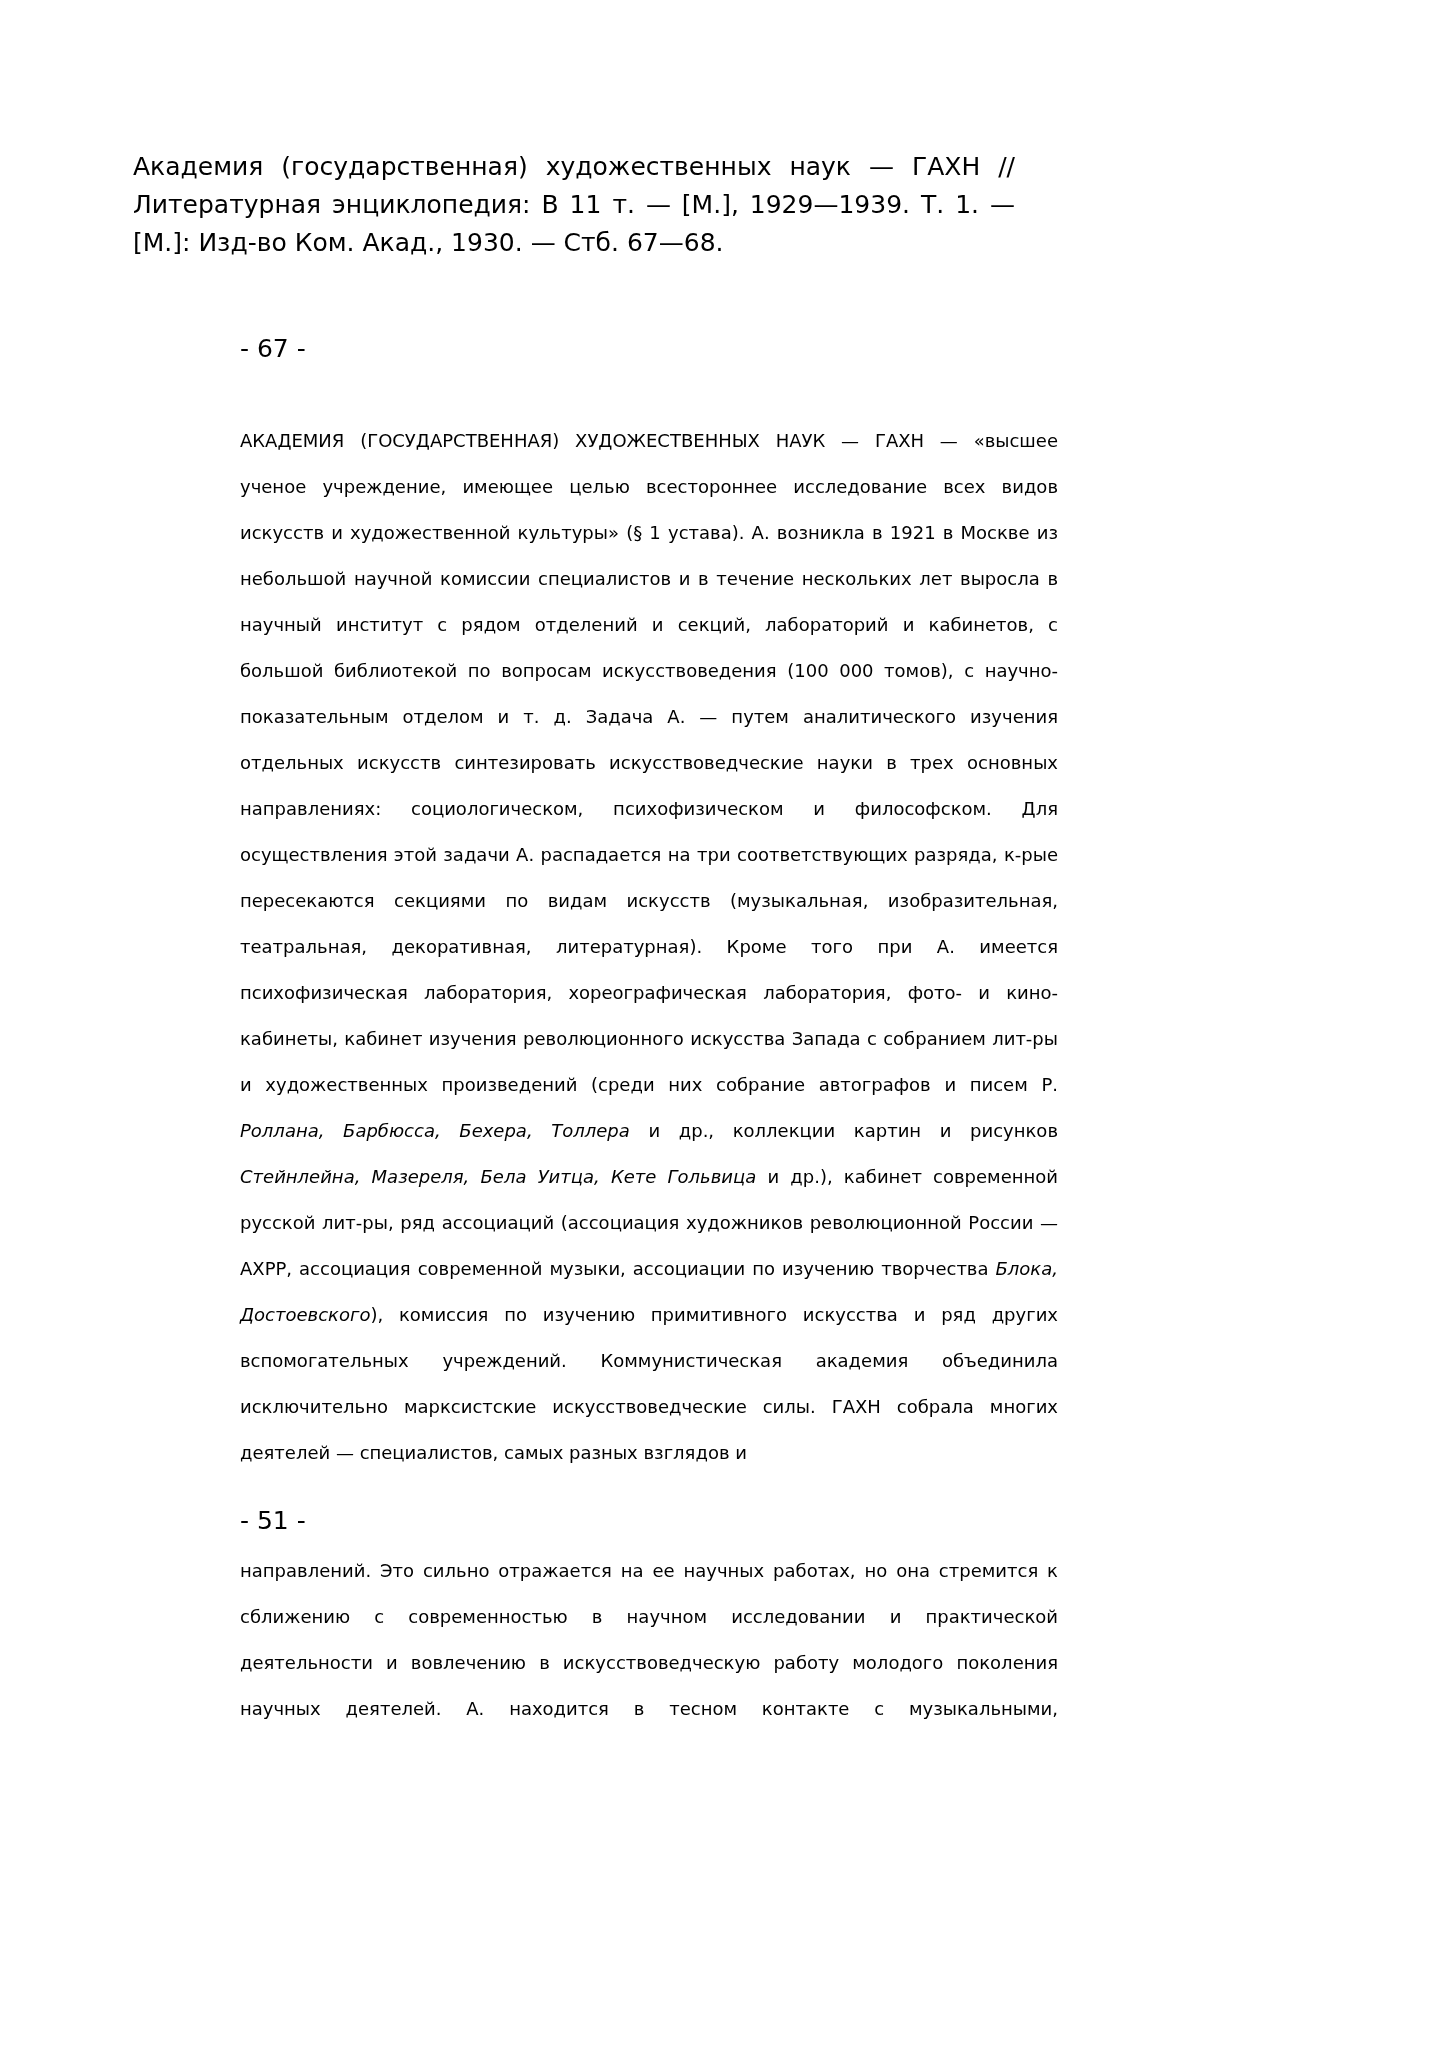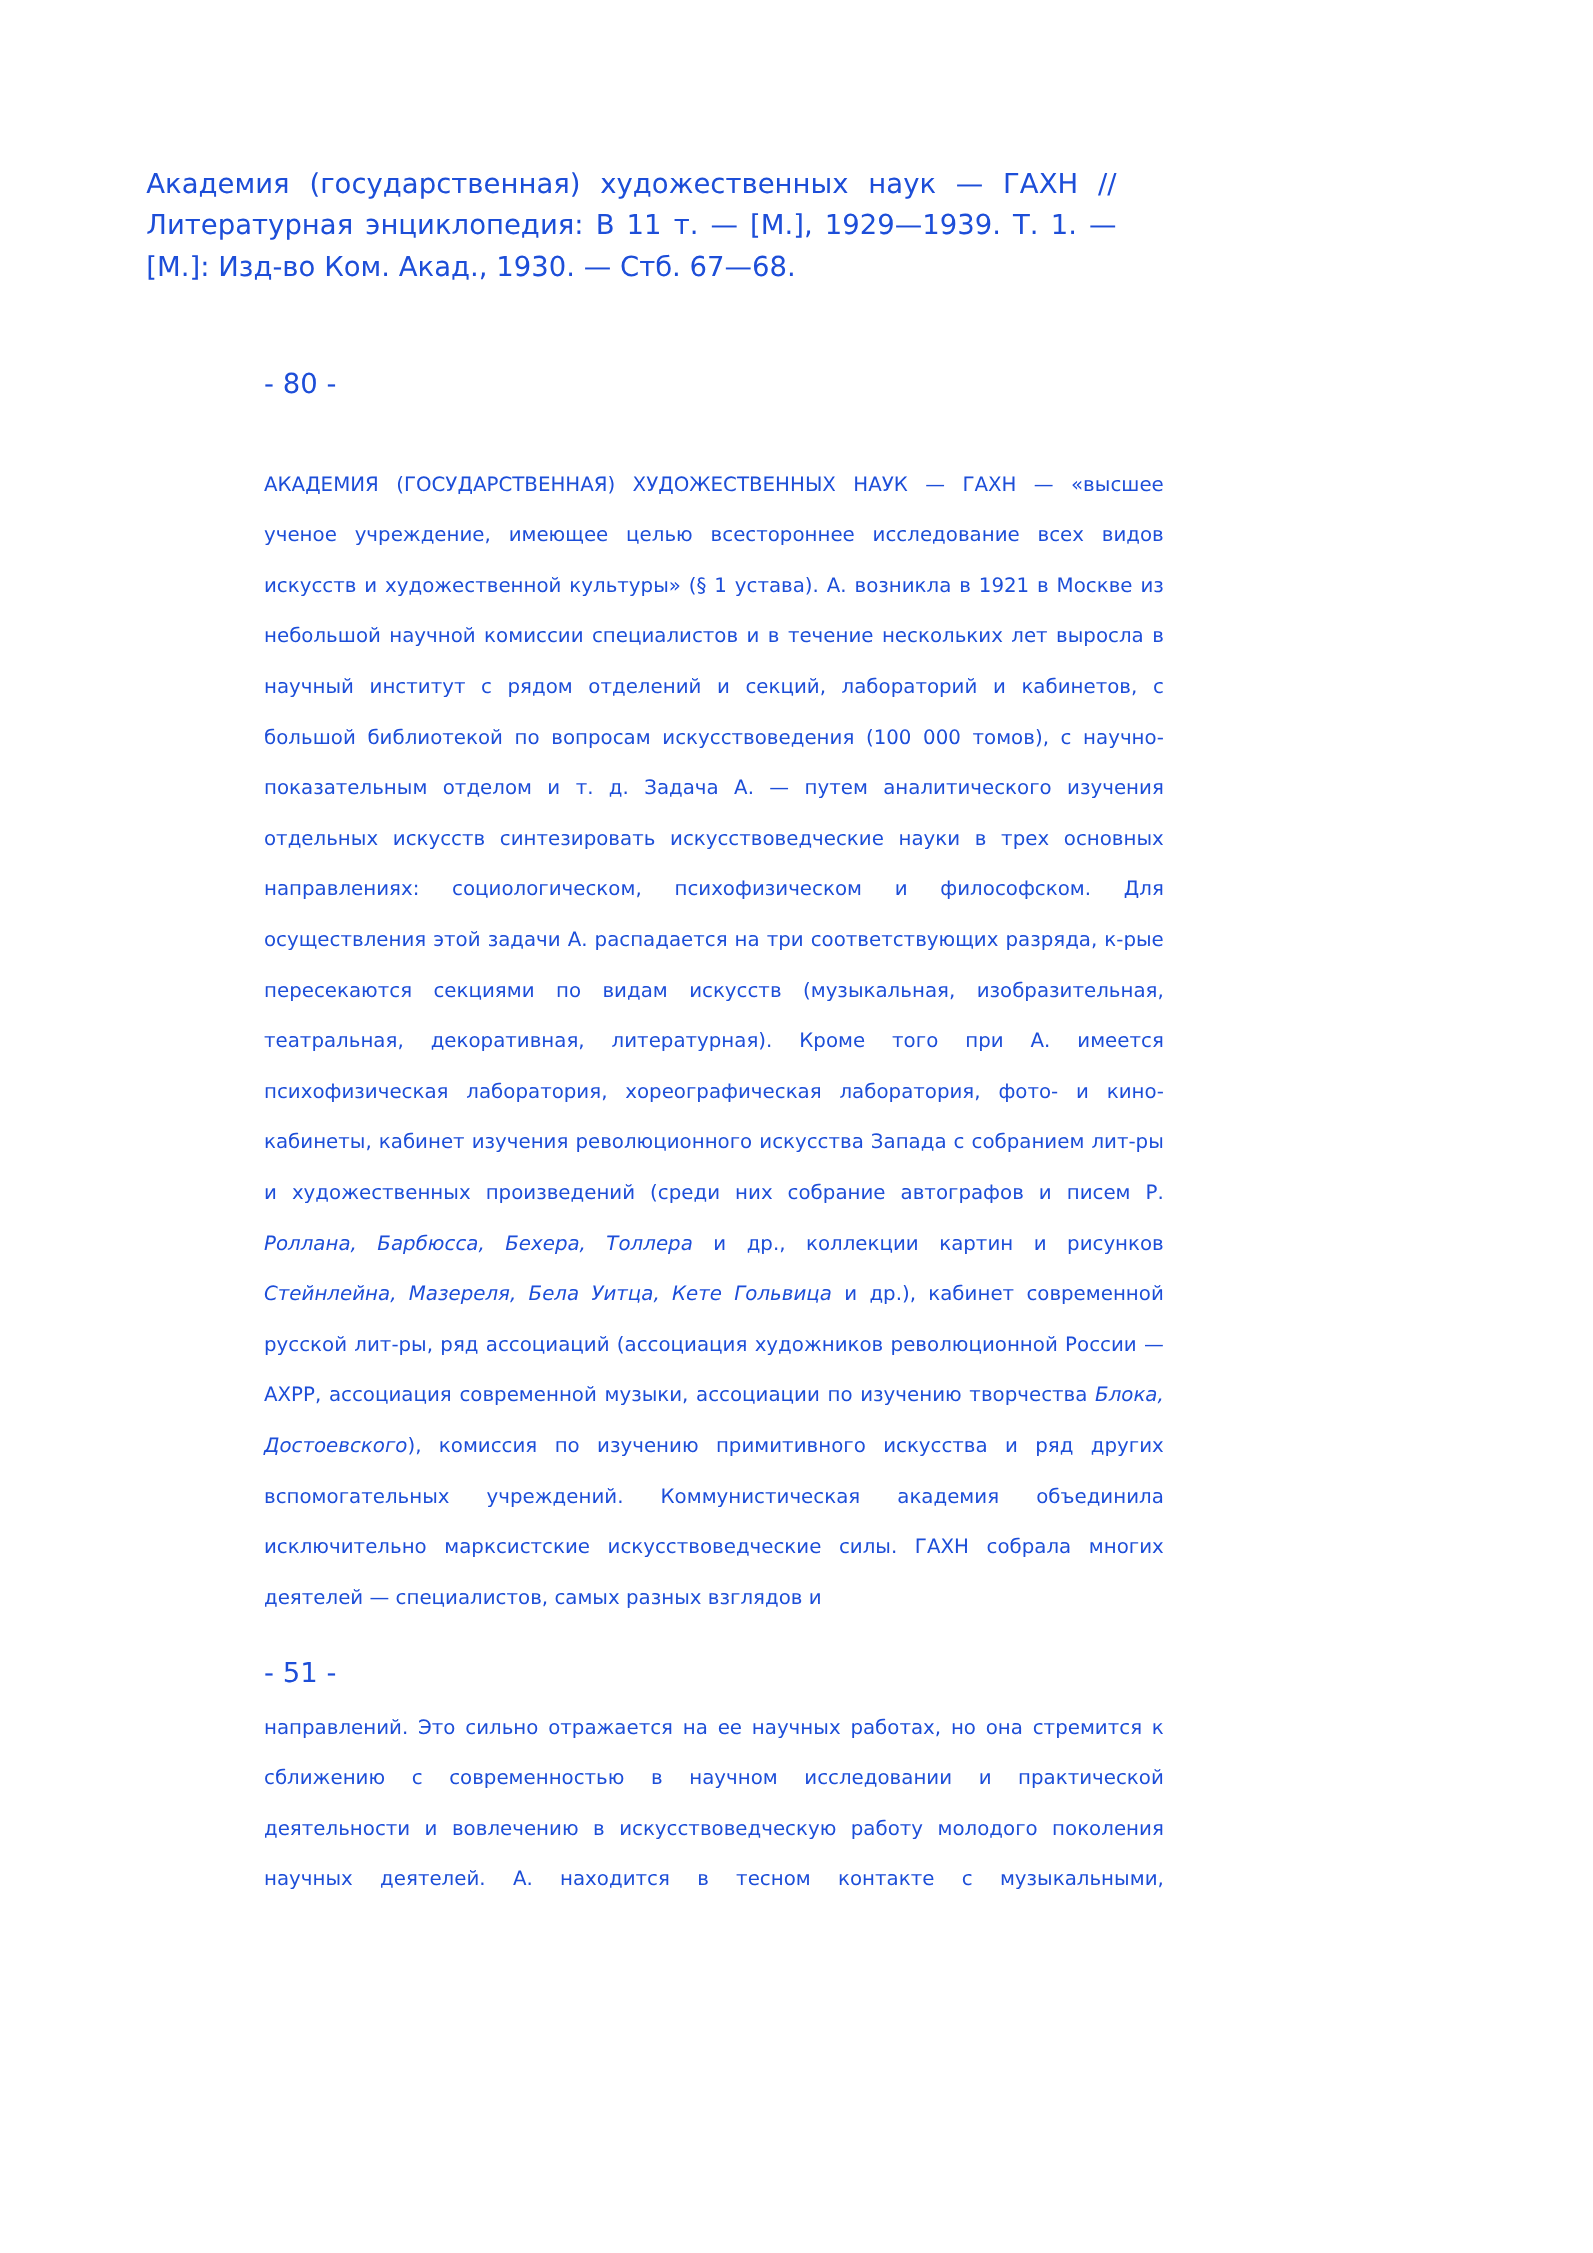--- a/index.html
+++ b/index.html
@@ -6,21 +6,21 @@
     margin: 0;
     padding: 0;
     background: #ffffff;
   }
   .page {
     position: relative;
     width: 1448px;
     height: 2048px;
     background: #ffffff;
     font-family: "DejaVu Sans", sans-serif;
-    color: #1d4ed8;
+    color: #000000;
     overflow: hidden;
   }
   .citation {
     margin: 148px 0 0 133px;
     width: 882px;
     font-size: 25px;
     line-height: 38px;
     text-align: justify;
   }
   .col-marker {
@@ -48,21 +48,21 @@
     font-style: italic;
   }
 </style>
 </head>
 <body>
 
 <div class="page">
 
   <p class="citation">Академия (государственная) художественных наук — ГАХН // Литературная энциклопедия: В 11 т. — [М.], 1929—1939. Т. 1. — [М.]: Изд-во Ком. Акад., 1930. — Стб. 67—68.</p>
 
-  <div class="col-marker first">- 80 -</div>
+  <div class="col-marker first">- 67 -</div>
 
   <p class="body-par"><span>АКАДЕМИЯ (ГОСУДАРСТВЕННАЯ) ХУДОЖЕСТВЕННЫХ НАУК — ГАХН — «высшее ученое учреждение, имеющее целью всестороннее исследование всех видов искусств и художественной культуры» (§ 1 устава). А. возникла в 1921 в Москве из небольшой научной комиссии специалистов и в течение нескольких лет выросла в научный институт с рядом отделений и секций, лабораторий и кабинетов, с большой библиотекой по вопросам искусствоведения (100 000 томов), с научно-показательным отделом и т. д. Задача А. — путем аналитического изучения отдельных искусств синтезировать искусствоведческие науки в трех основных направлениях: социологическом, психофизическом и философском. Для осуществления этой задачи А. распадается на три соответствующих разряда, к-рые пересекаются секциями по видам искусств (музыкальная, изобразительная, театральная, декоративная, литературная). Кроме того при А. имеется психофизическая лаборатория, хореографическая лаборатория, фото- и кино-кабинеты, кабинет изучения революционного искусства Запада с собранием лит-ры и художественных произведений (среди них собрание автографов и писем Р. </span><i>Роллана, Барбюсса, Бехера, Толлера</i><span> и др., коллекции картин и рисунков </span><i>Стейнлейна, Мазереля, Бела Уитца, Кете Гольвица</i><span> и др.), кабинет современной русской лит-ры, ряд ассоциаций (ассоциация художников революционной России — АХРР, ассоциация современной музыки, ассоциации по изучению творчества </span><i>Блока, Достоевского</i><span>), комиссия по изучению примитивного искусства и ряд других вспомогательных учреждений. Коммунистическая академия объединила исключительно марксистские искусствоведческие силы. ГАХН собрала многих деятелей — специалистов, самых разных взглядов и</span></p>
 
   <div class="col-marker second">- 51 -</div>
 
   <p class="body-par continued"><span>направлений. Это сильно отражается на ее научных работах, но она стремится к сближению с современностью в научном исследовании и практической деятельности и вовлечению в искусствоведческую работу молодого поколения научных деятелей. А. находится в тесном контакте с музыкальными,</span></p>
 
 </div>
 
 </body></html>

